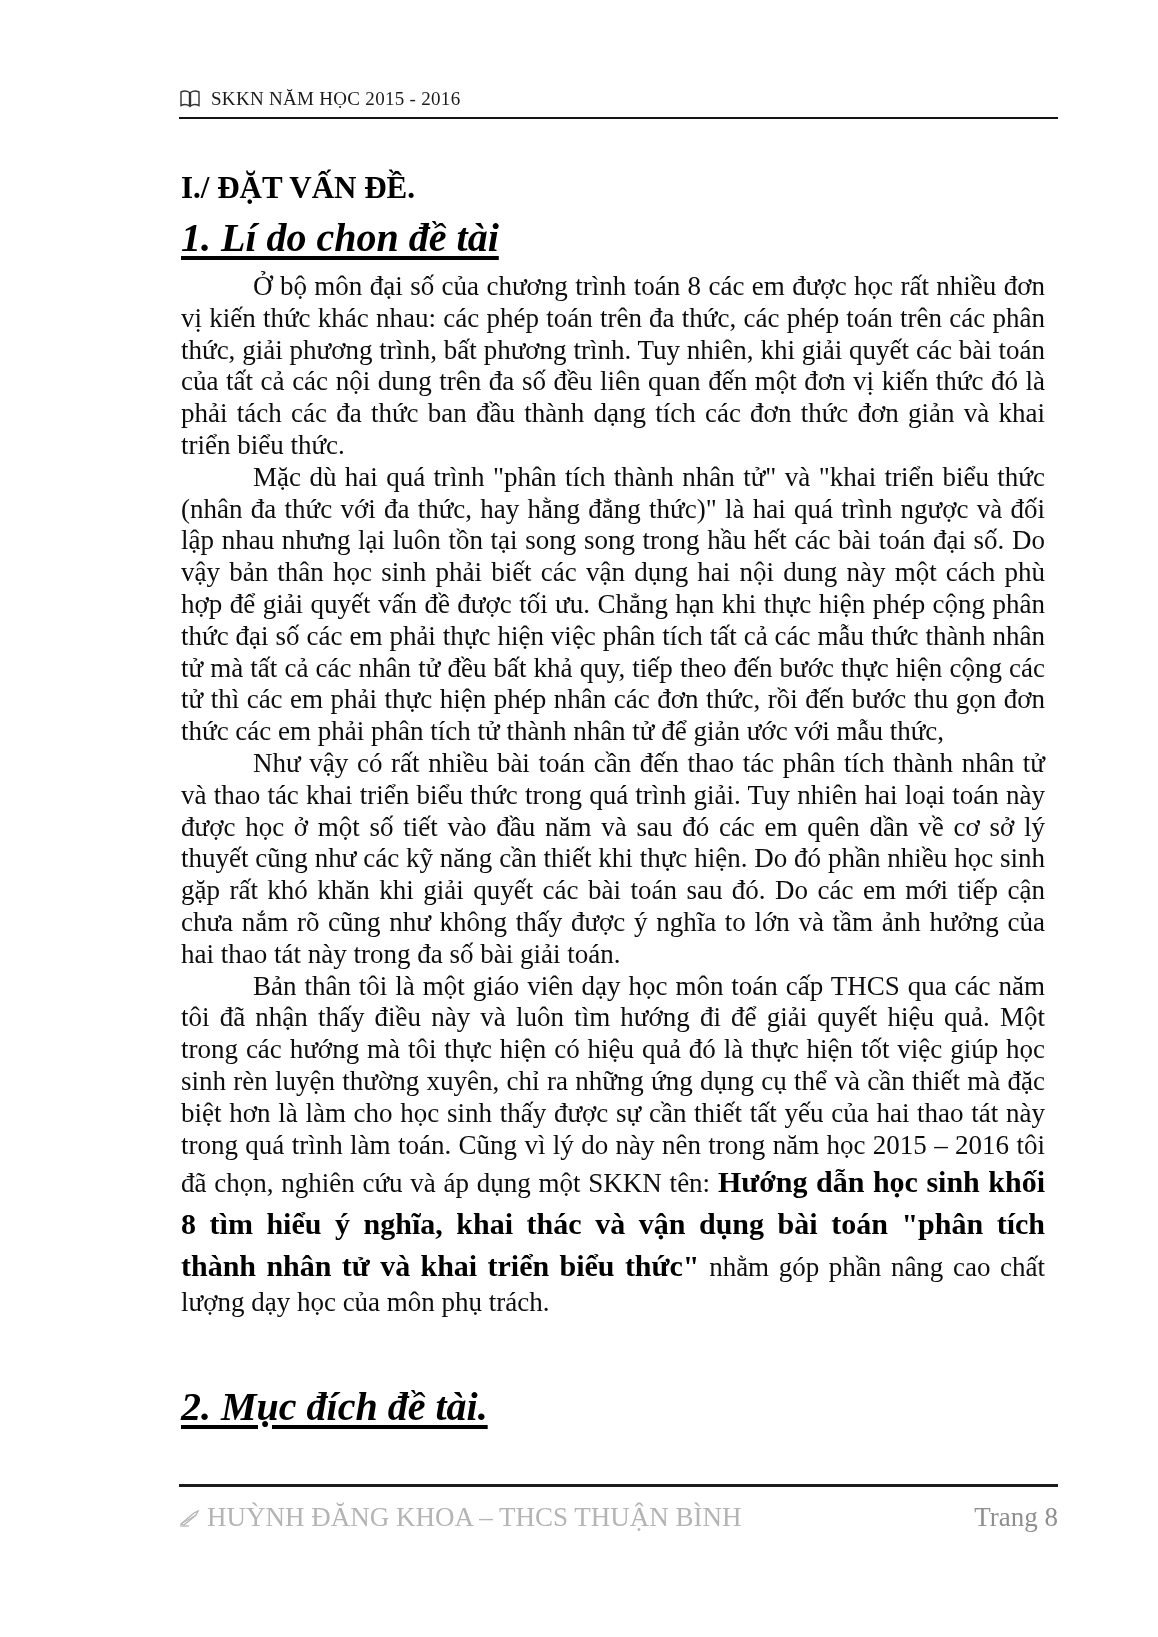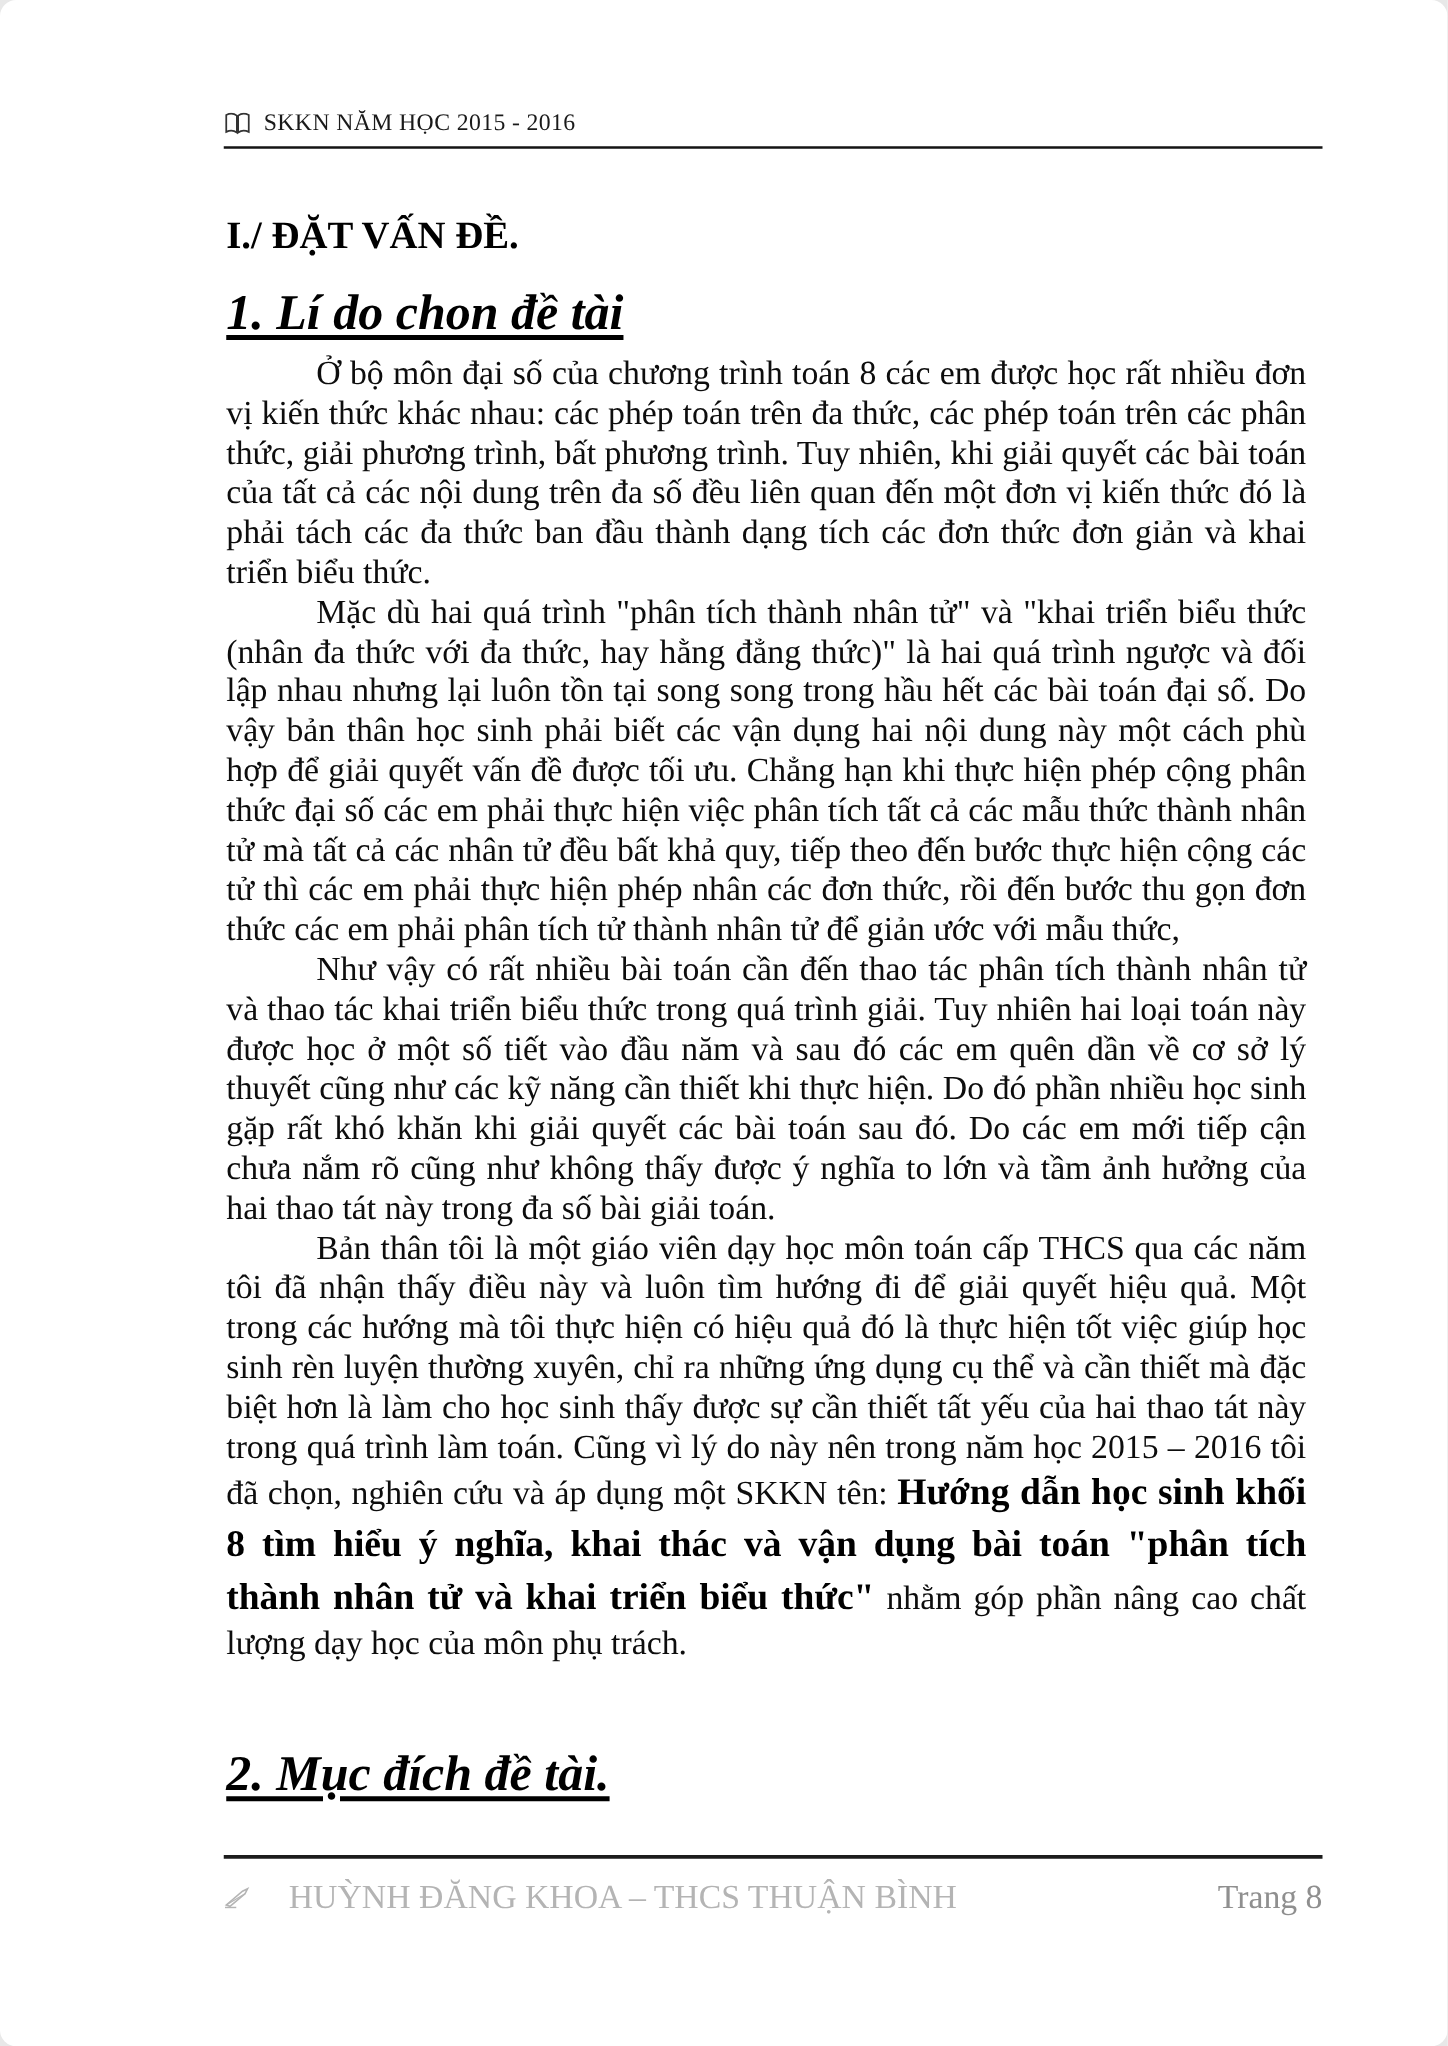--- a/index.html
+++ b/index.html
@@ -6,21 +6,20 @@
   html, body { background: #e8e8e8; }
   .page {
     position: relative;
     width: 1158px;
     height: 1637px;
     background: #ffffff;
     font-family: "Liberation Serif", serif;
     color: #111111;
     overflow: hidden;
     margin: 0 auto;
-    border-radius: 13px;
   }
 
   
   .doc-header {
     position: absolute;
     left: 179px;
     top: 88px;
     width: 879px;
     display: flex;
     align-items: center;
@@ -43,21 +42,21 @@
   .content {
     position: absolute;
     left: 181px;
     top: 170px;
     width: 864px;
   }
   .section-title {
     font-size: 31px;
     font-weight: bold;
     color: #000;
-    margin-bottom: 20px;
+    margin-bottom: 8px;
   }
   .subsection-title {
     font-size: 40px;
     font-weight: bold;
     font-style: italic;
     text-decoration: underline;
     text-underline-offset: 5px;
     color: #000;
     margin-bottom: 10px;
   }
@@ -93,21 +92,21 @@
     top: 1502px;
     width: 879px;
     display: flex;
     justify-content: space-between;
     align-items: center;
     font-size: 27px;
   }
   .footer-left {
     display: flex;
     align-items: center;
-    gap: 28px;
+    gap: 4px;
     color: #b4b4b4;
   }
   .footer-left .icon svg { display: block; }
   .footer-page {
     color: #8f8f8f;
   }
 </style>
 </head>
 <body>
 

